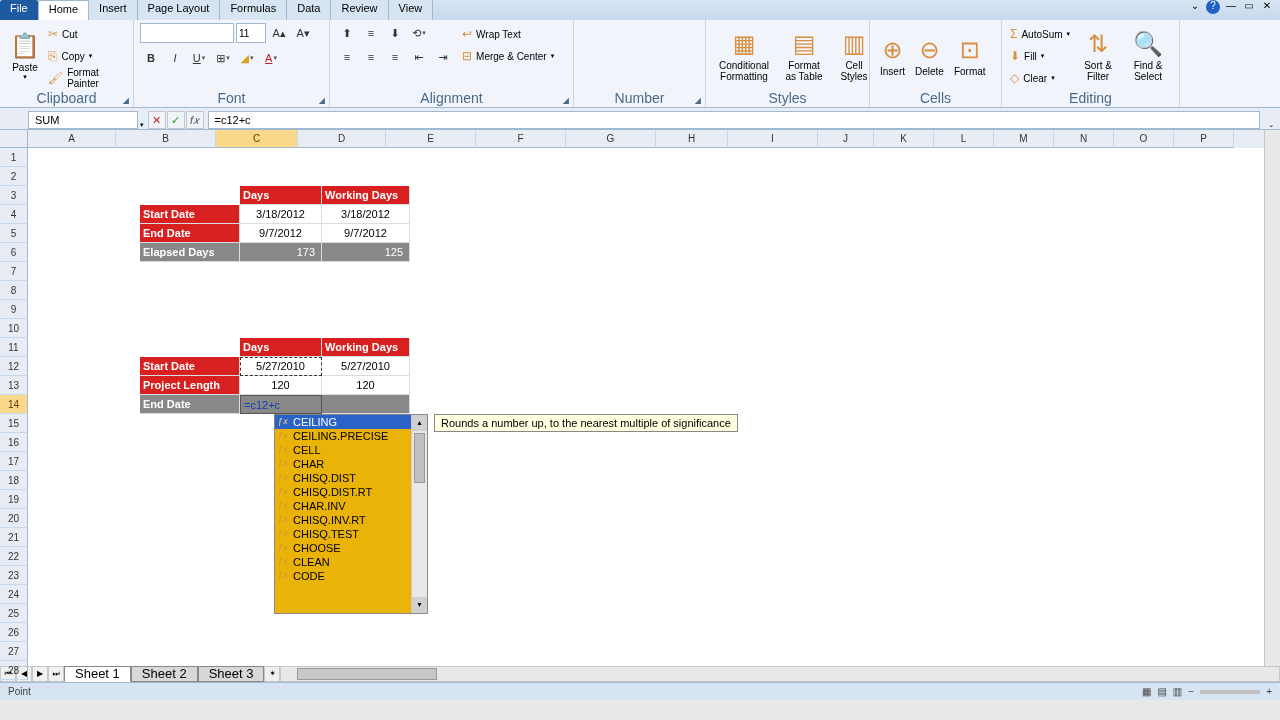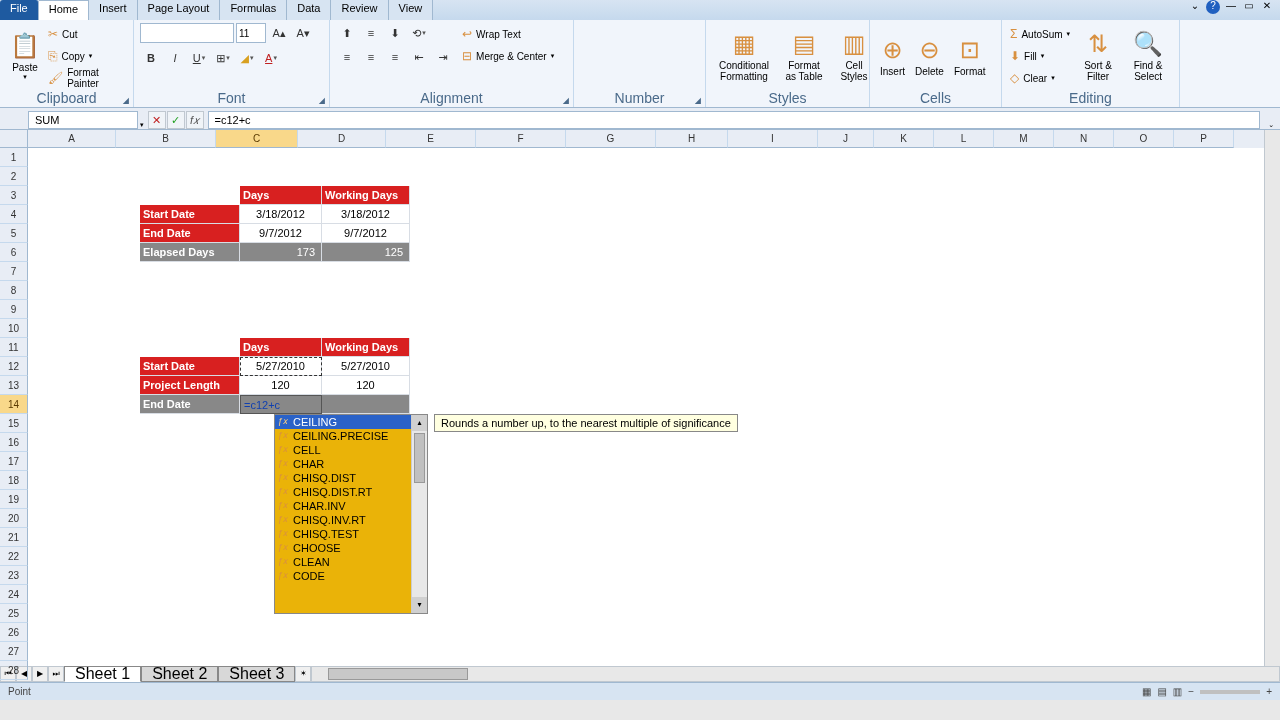--- a/index.html
+++ b/index.html
@@ -65,21 +65,21 @@
 .ac-item.selected { background: #2a62c8; color: white; }
 .ac-item::before { content: 'ƒ𝑥'; position: absolute; left: 3px; color: #d89040; font-size: 9px; }
 .ac-item.selected::before { color: #ffd080; }
 .tooltip { position: absolute; background: #ffffe0; border: 1px solid #888; padding: 2px 6px; font-size: 11px; white-space: nowrap; z-index: 10; }
 
 
 .vscroll { position: absolute; right: 0; top: 0; bottom: 16px; width: 16px; background: #e8e8e8; border-left: 1px solid #c0c8d0; }
 .hscroll-area { position: absolute; left: 0; right: 0; bottom: 0; height: 16px; background: #e8e8e8; display: flex; }
 .sheet-tabs { display: flex; align-items: center; height: 16px; }
 .nav-btn { width: 16px; height: 16px; border: 1px solid #c0c8d0; background: #f0f0f0; font-size: 8px; text-align: center; line-height: 14px; cursor: pointer; }
-.sheet-tab { padding: 0 10px; font-size: 16px; border: 1px solid #888; background: #d8d8d8; height: 16px; line-height: 14px; cursor: pointer; }
+.sheet-tab { padding: 0 10px; font-size: 13px; border: 1px solid #888; background: #d8d8d8; height: 16px; line-height: 14px; cursor: pointer; }
 .sheet-tab.active { background: white; border-bottom: 1px solid white; }
 .hscroll { flex: 1; background: #e8e8e8; border: 1px solid #c0c8d0; position: relative; }
 .hscroll-thumb { position: absolute; left: 16px; width: 140px; top: 1px; bottom: 1px; background: #c8c8c8; border: 1px solid #999; }
 
 
 .statusbar { height: 18px; background: #d7e4f2; border-top: 1px solid #a0b8d0; font-size: 10px; padding: 2px 8px; color: #444; display: flex; align-items: center; }
 .statusbar-right { margin-left: auto; display: flex; gap: 6px; align-items: center; }
 </style>
 </head>
 <body>

